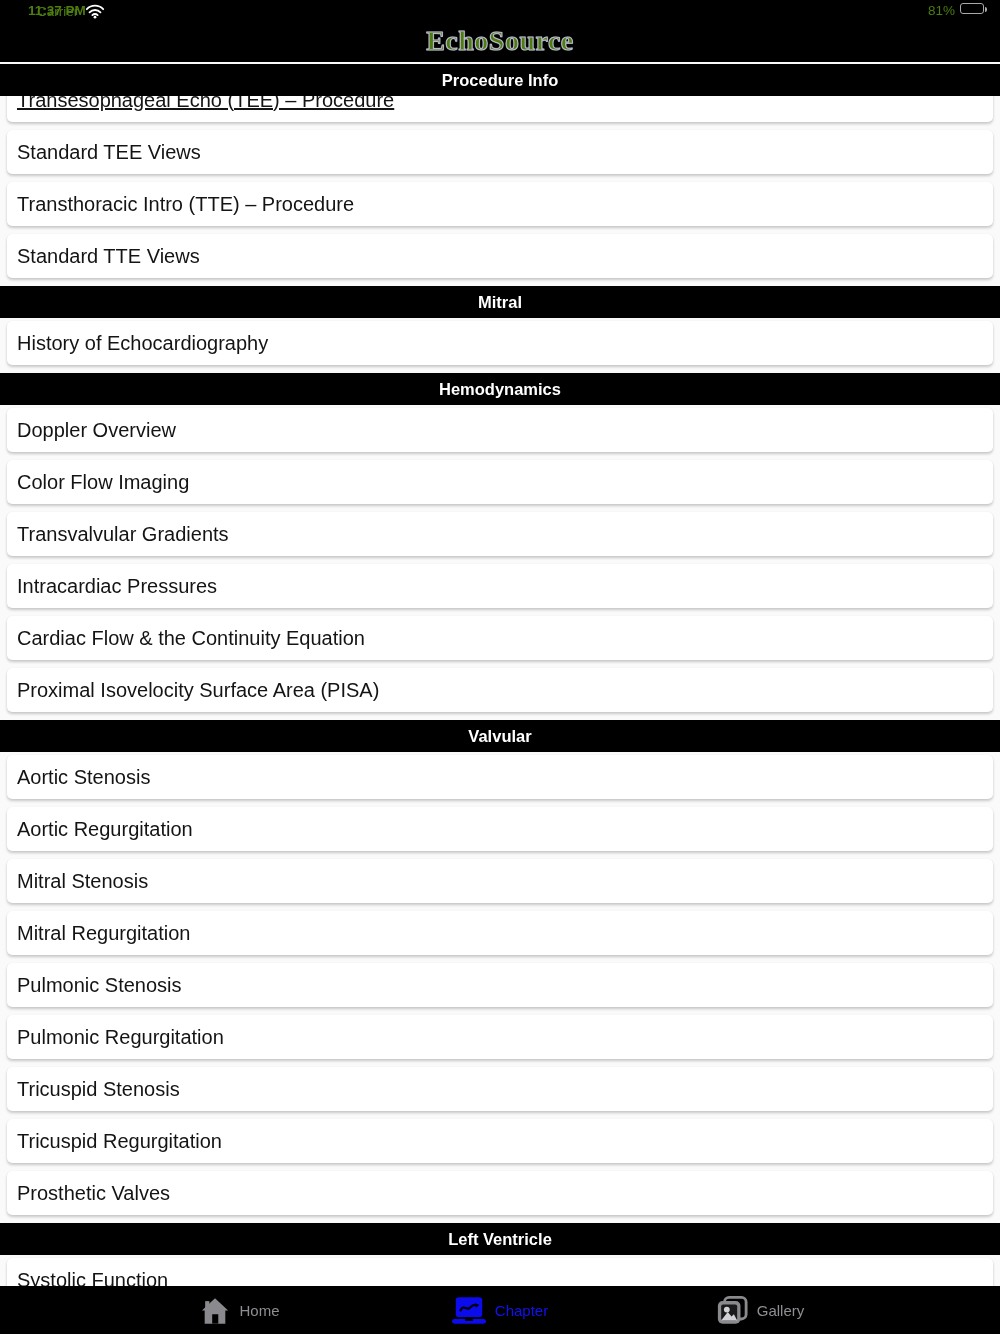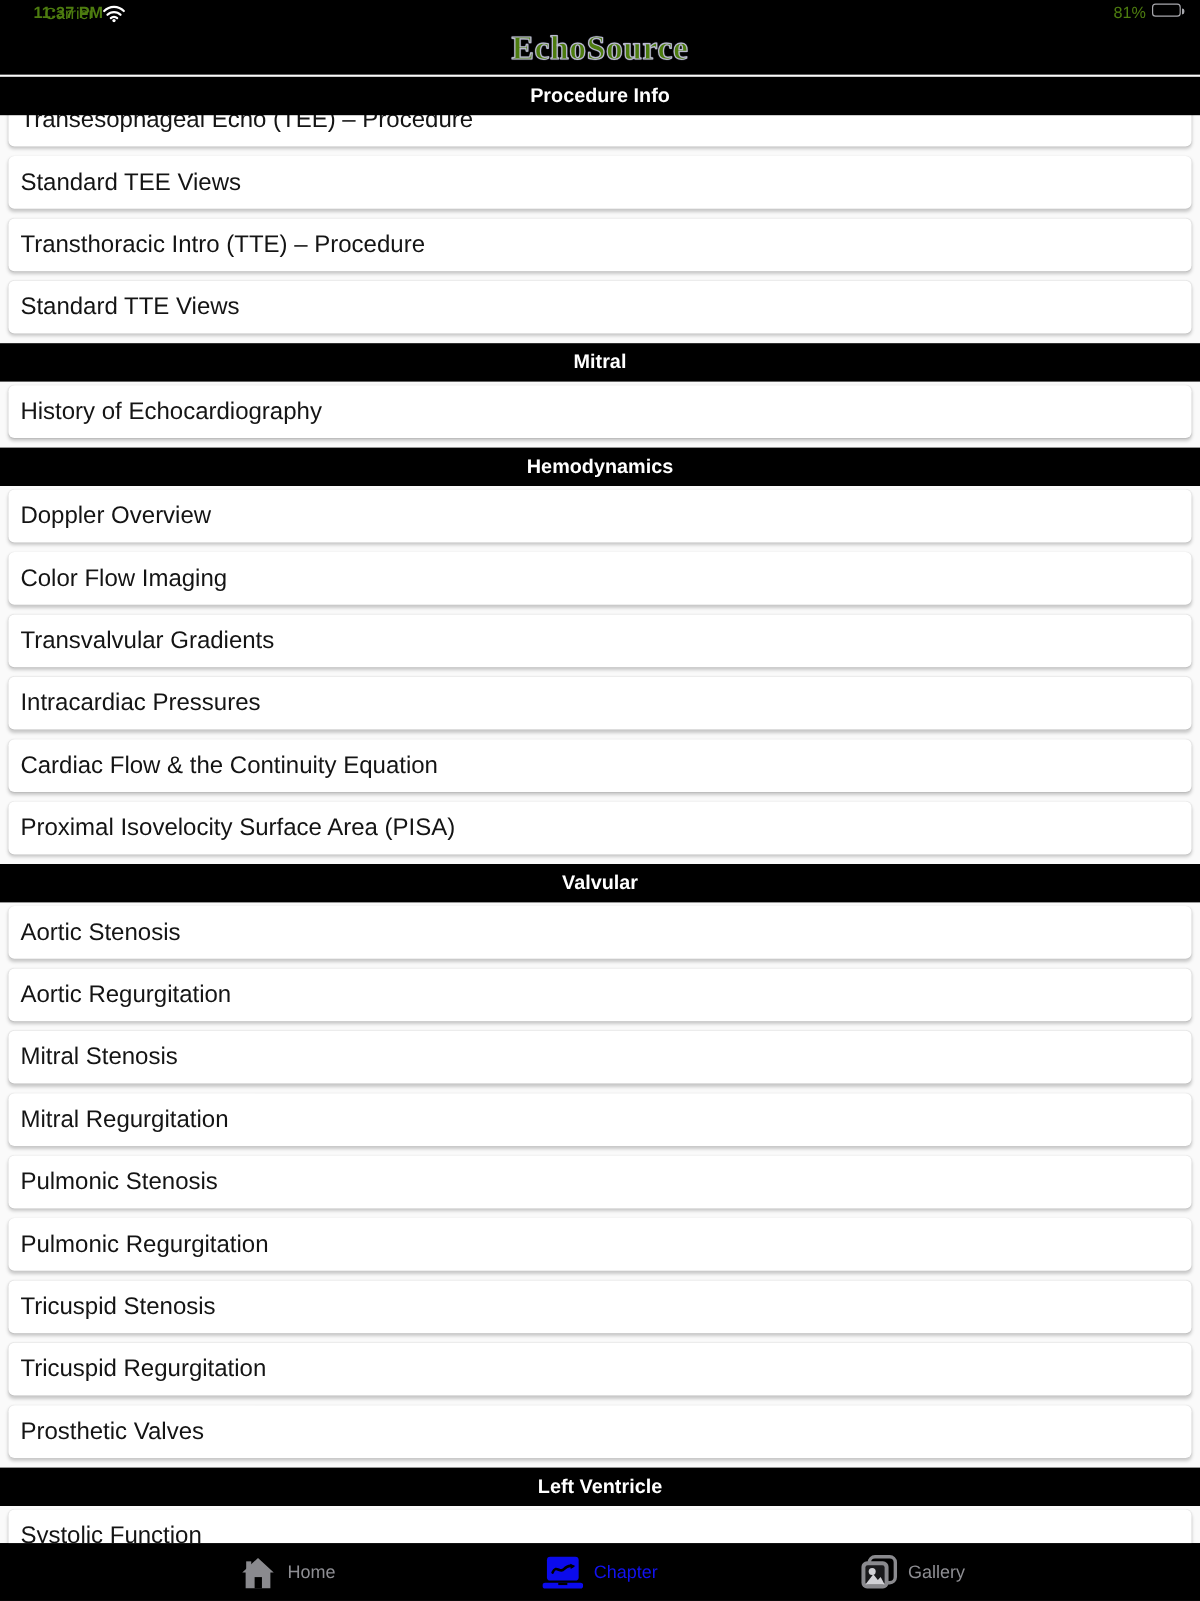--- a/index.html
+++ b/index.html
@@ -32,21 +32,21 @@
     position:relative;z-index:2;height:32px;line-height:32px;margin:1px 0 3px;
     background:#000;color:#fff;text-align:center;font-size:16.5px;font-weight:600;
   }
   .section-header.first{margin-top:2px;}
   .row{
     position:relative;z-index:1;height:44px;margin:0 7px 8px;
     background:#fff;border-radius:5px;box-shadow:0 2px 3px rgba(0,0,0,.20), 0 0 1px rgba(0,0,0,.08);
     display:flex;align-items:center;padding-left:10px;box-sizing:border-box;
     font-size:20px;color:#141414;
   }
-  .row.peek{margin-top:-21px;}
+  .row.peek{margin-top:-21px;text-decoration:underline;}
   
   .tab-bar{
     position:absolute;left:0;right:0;bottom:0;height:48px;background:#000;z-index:10;
     display:flex;align-items:center;padding:0 110px;
   }
   .tab{flex:1;display:flex;align-items:center;justify-content:center;gap:9px;cursor:pointer;}
   .tab-label{font-size:15px;color:#8e8e93;}
   .tab.active .tab-label{color:#1212f0;}
   .icon{display:block;}
 </style>

